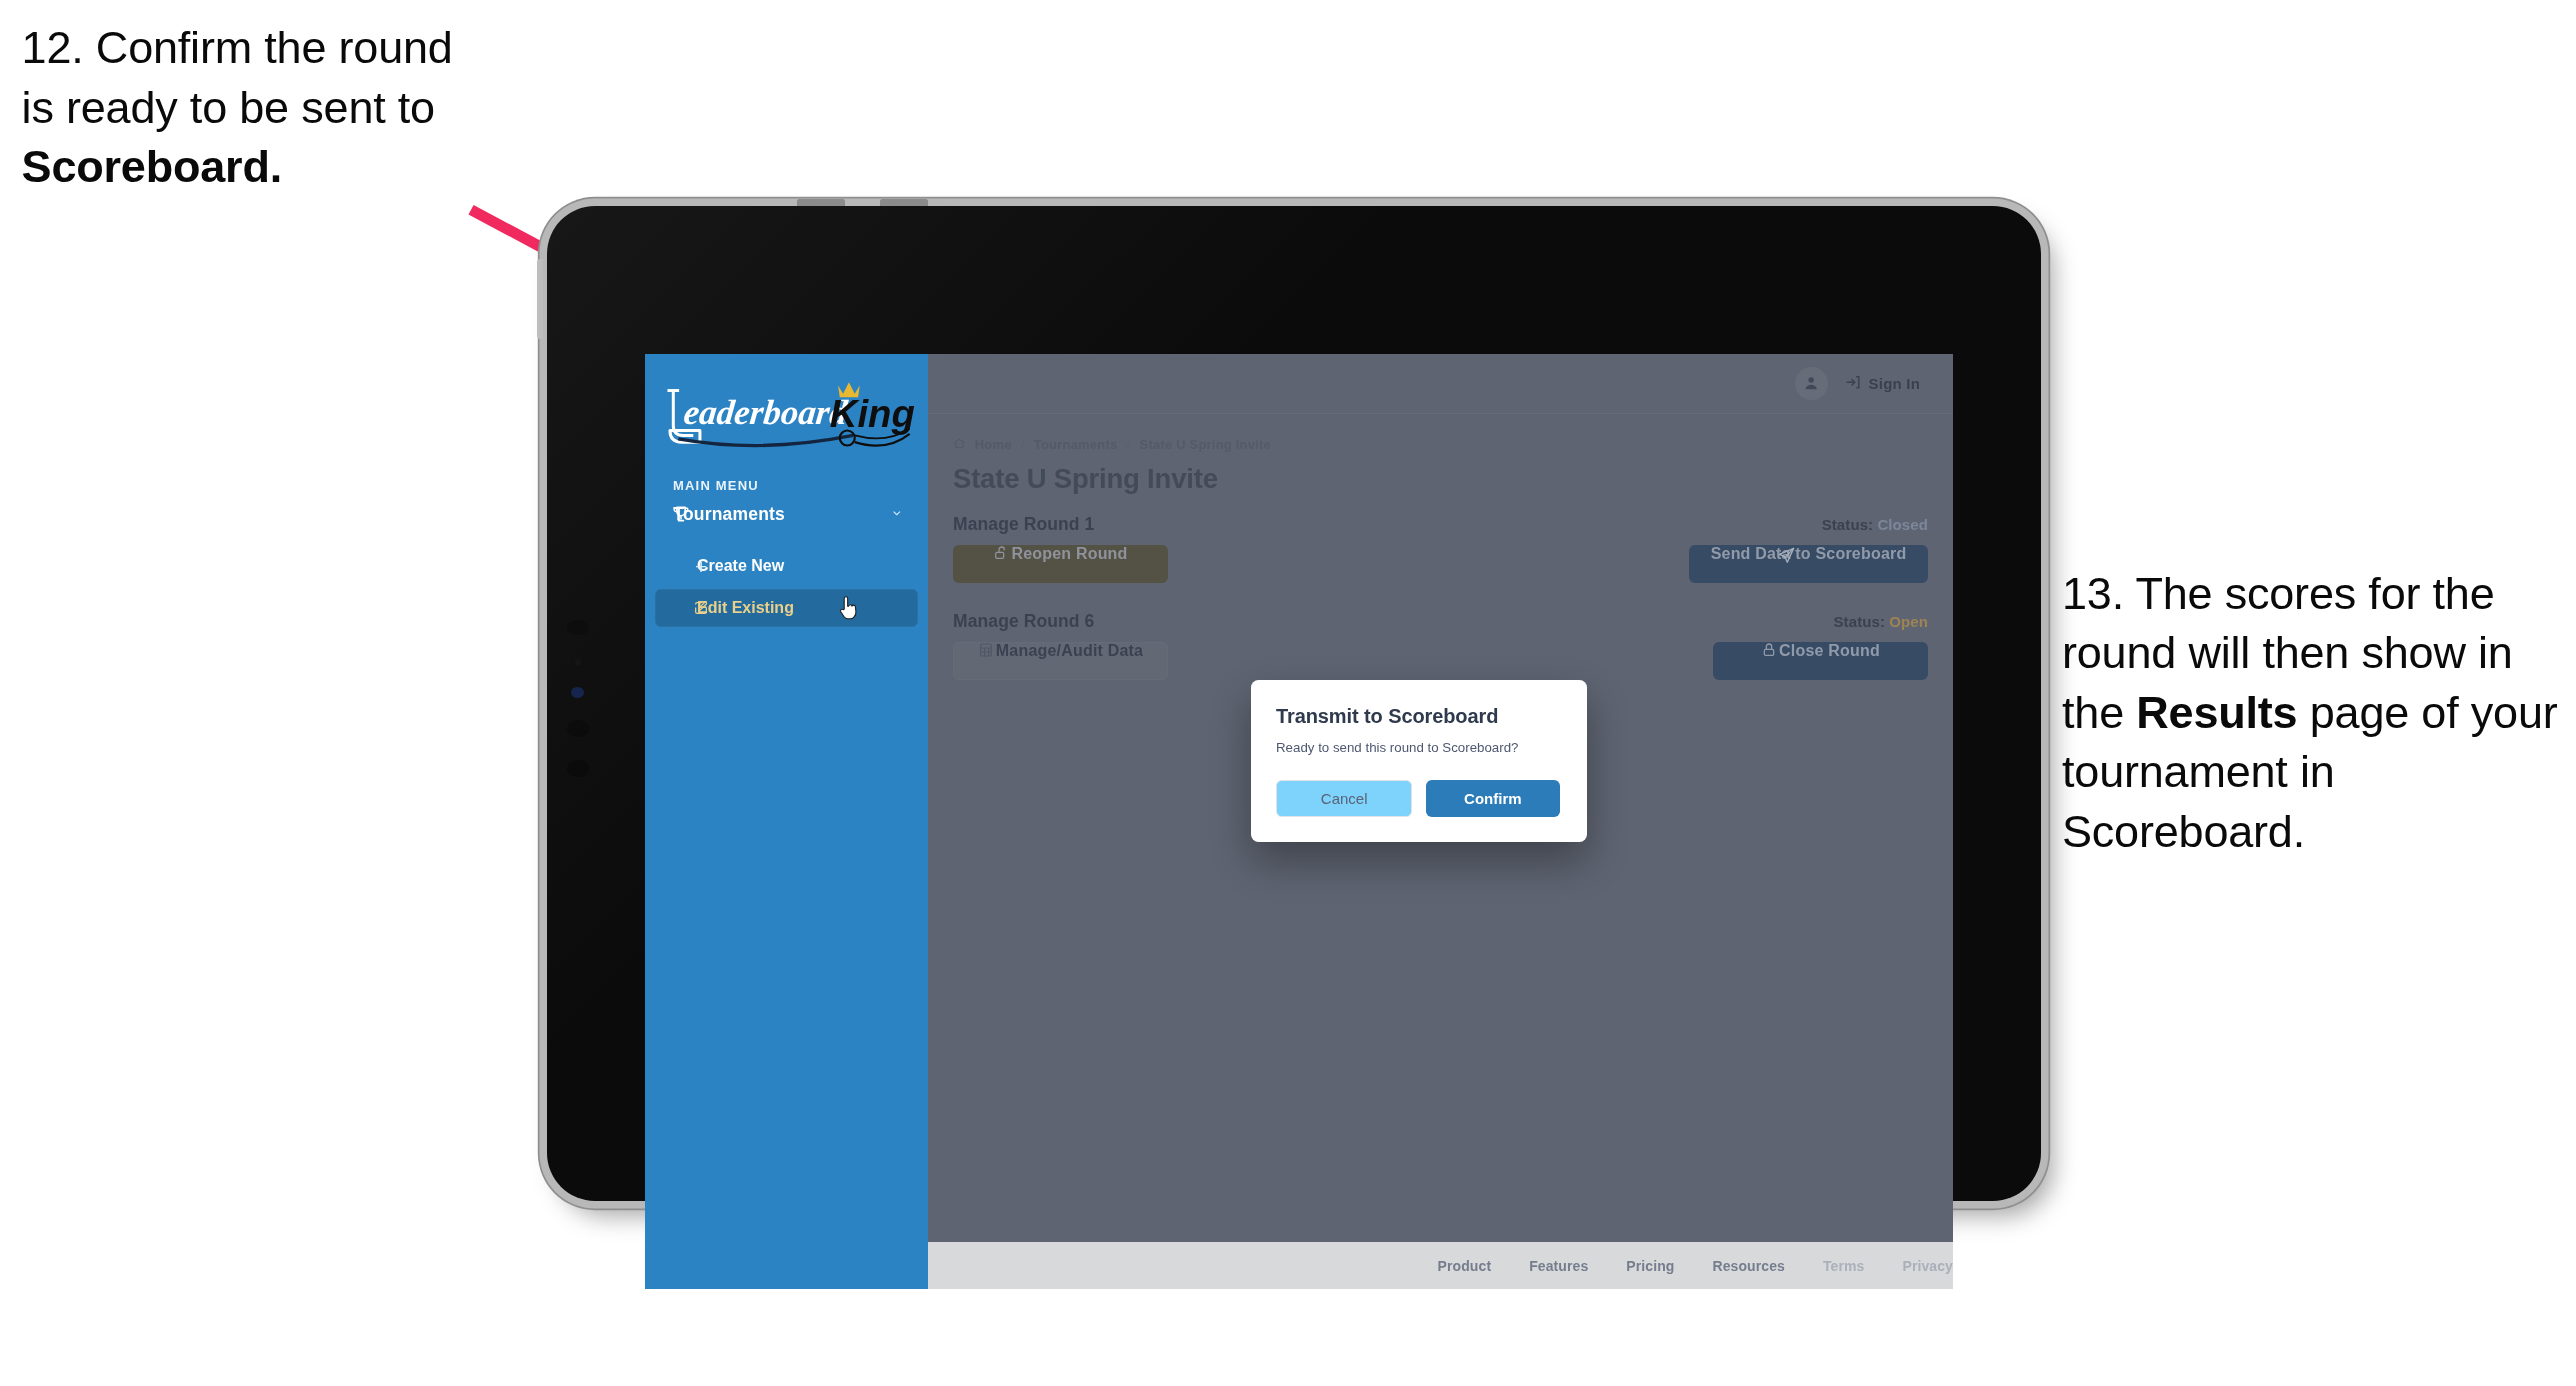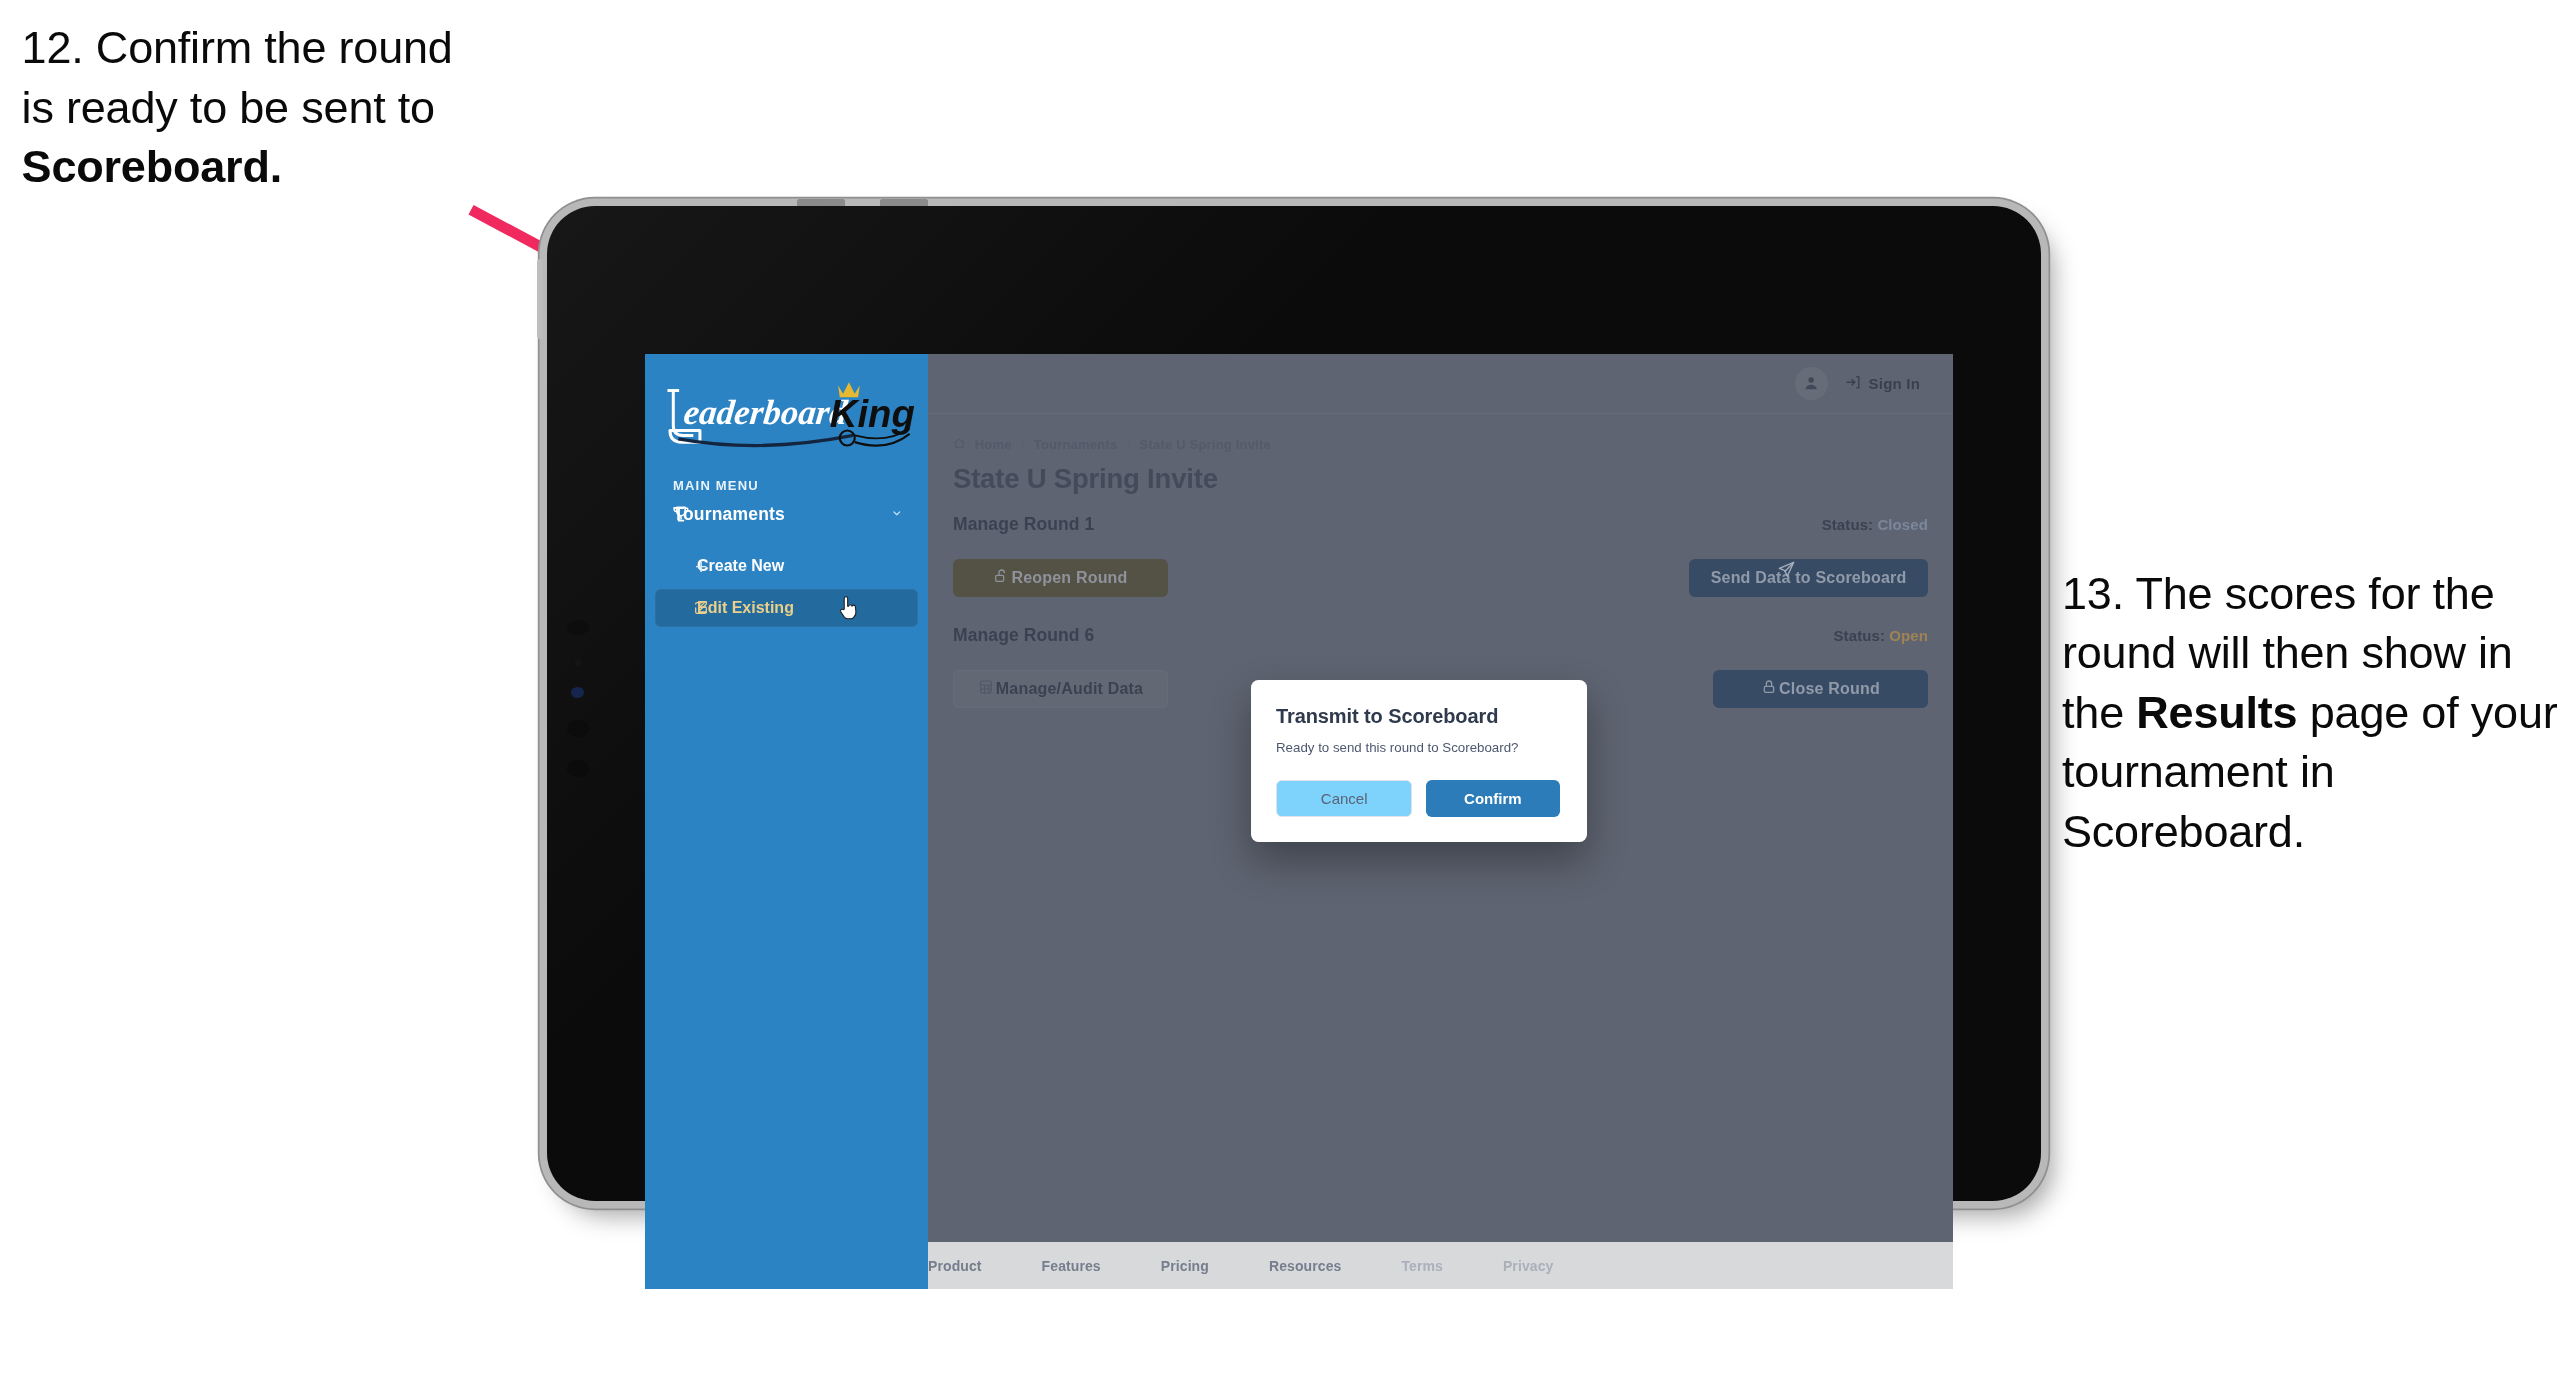--- a/index.html
+++ b/index.html
@@ -122,31 +122,31 @@
   }
 
   .round-block{ margin-top:18.3px; }
   .round-head{ display:flex; align-items:baseline; justify-content:space-between; }
   .round-name{ color:#3f4758; font-size:17.5px; font-weight:700; letter-spacing:0.1px;}
   .round-status{ font-size:15px; font-weight:700; color:#3f4758; letter-spacing:0.1px;}
   .round-status .val{ margin-left:4.2px; }
   .round-actions{ margin-top:10px; display:flex; align-items:center; justify-content:space-between; }
 
   .btn{
-    height:38px; border-radius:5.8px; display:inline-flex; align-items:center; justify-content:center;
+    height:38px; border-radius:5.8px; display:inline-flex; justify-content:center;
     gap:2px; font-size:16px; font-weight:700; letter-spacing:0.2px; box-sizing:border-box;
-    padding:0 21.6px; min-width:215px; border:none;margin-top:14px;
+    padding:0 21.6px; min-width:215px; border:none;
   }
   .btn-olive{ background:#5f5b48; color:#a6a9b2; }
   .btn-ghost{ background:rgba(255,255,255,.035); color:#3f4758; box-shadow: inset 0 0 0 0.8px rgba(255,255,255,.05); }
   .btn-steel{ background:#3b5270; color:#a9b3c2; }
 
   #footer{
     position:absolute; left:0; right:0; bottom:0; height:47px; background:#ffffff;
-    display:flex; align-items:center; justify-content:flex-start; gap:60px;
+    display:flex; align-items:center; justify-content:flex-end; gap:38px;
   }
   #footer .flink{ font-size:14px; font-weight:700; color:#8891a1; letter-spacing:0.1px;}
   #footer .flink.muted{ color:#c8ced8; }
 
   
   #overlay{ position:absolute; inset:0; background:rgba(40,44,54,.18); }
   #modal{
     position:absolute; left:323px; top:326px; width:336px;
     background:#ffffff; border-radius:7.5px;
     box-shadow:0 18.3px 40px rgba(0,0,0,.33);

